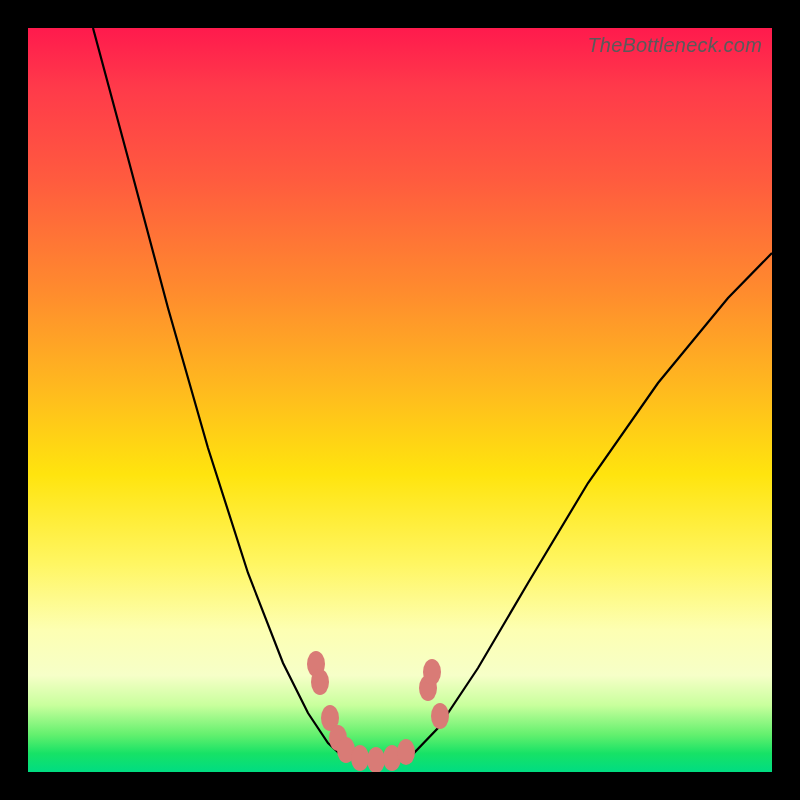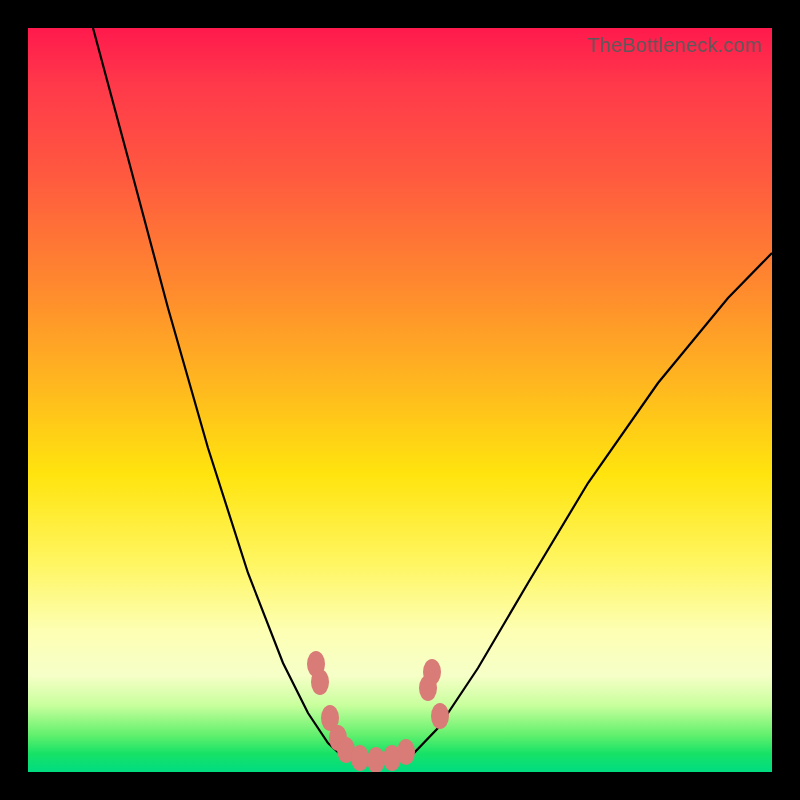--- a/index.html
+++ b/index.html
@@ -43,20 +43,21 @@
   }
   .watermark {
     position: absolute;
     top: 6px;
     right: 10px;
     color: #5a5a5a;
     font-size: 20px;
     font-weight: 500;
     letter-spacing: 0.2px;
     user-select: none;
+    font-style: italic;
   }
   svg.curve {
     position: absolute;
     left: 0;
     top: 0;
     width: 744px;
     height: 744px;
   }
   .marker {
     fill: #d97b76;

